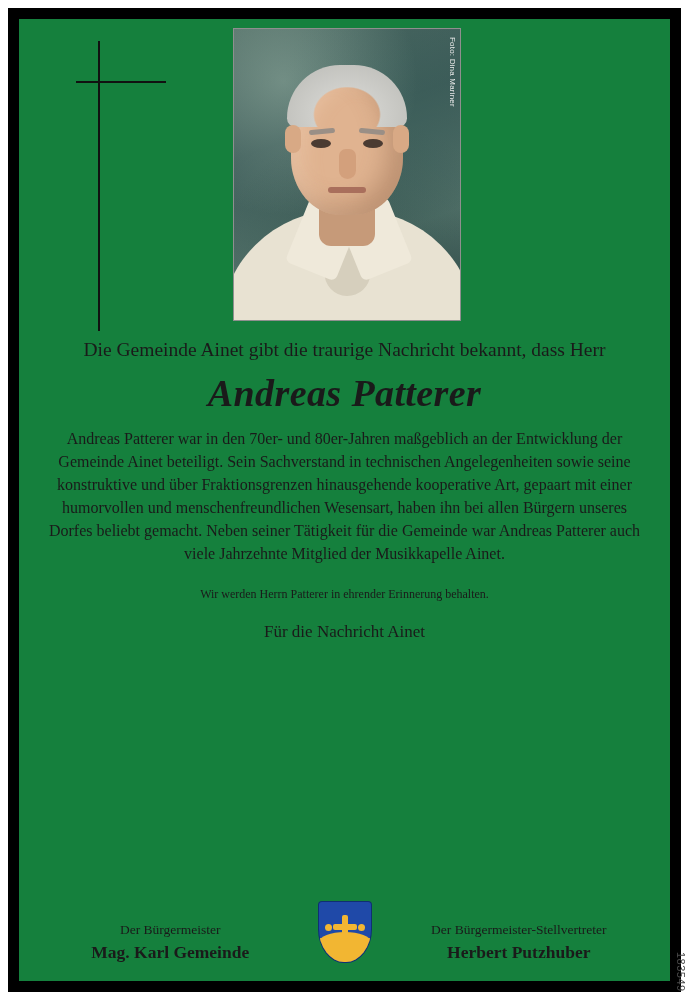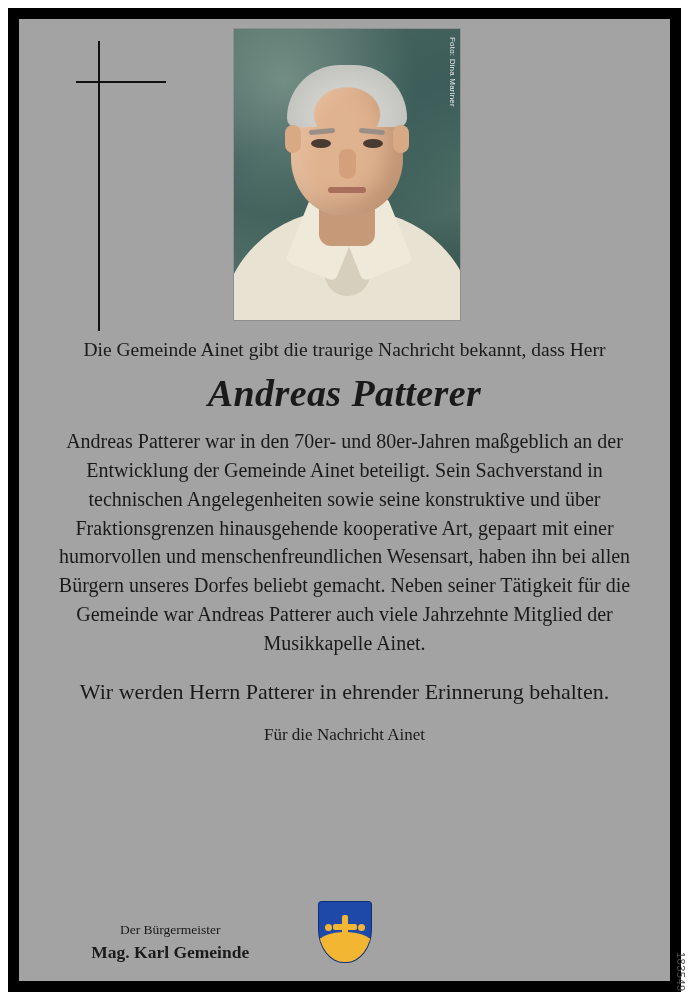--- a/index.html
+++ b/index.html
@@ -33,21 +33,21 @@
     border: 11px solid #000000;
     box-sizing: border-box;
   }
 
   .inner {
     position: absolute;
     left: 19px;
     top: 19px;
     right: 19px;
     bottom: 19px;
-    background: #a3a3a3;
+    background: #15803d;
     box-sizing: border-box;
     overflow: hidden;
   }
 
   
   .cross {
     position: absolute;
     left: 57px;
     top: 22px;
     width: 90px;
@@ -269,26 +269,26 @@
     margin: 0 0 24px 0;
   }
 
   .para {
     font-size: 18.5px;
     line-height: 1.42;
     margin: 0 0 22px 0;
   }
 
   .para.body-text {
-    font-size: 20px;
+    font-size: 16px;
     line-height: 1.44;
   }
 
   .closing {
-    font-size: 22px;
+    font-size: 12px;
     margin: 0 0 20px 0;
     text-align: center;
   }
 
   .for-line {
     font-size: 17px;
     margin: 0 0 10px 0;
   }
 
   
@@ -455,20 +455,22 @@
           <div class="cross-sym">
             <div class="v"></div>
             <div class="h"></div>
           </div>
           <div class="dot-l"></div>
           <div class="dot-r"></div>
         </div>
       </div>
 
       <div class="sign-col">
+        <div class="sign-role">Der Bürgermeister-Stellvertreter</div>
+        <div class="sign-name">Herbert Putzhuber</div>
       </div>
     </div>
 
   </div>
 
   <div class="doc-id">183549</div>
 
 </div>
 
 </body></html>

